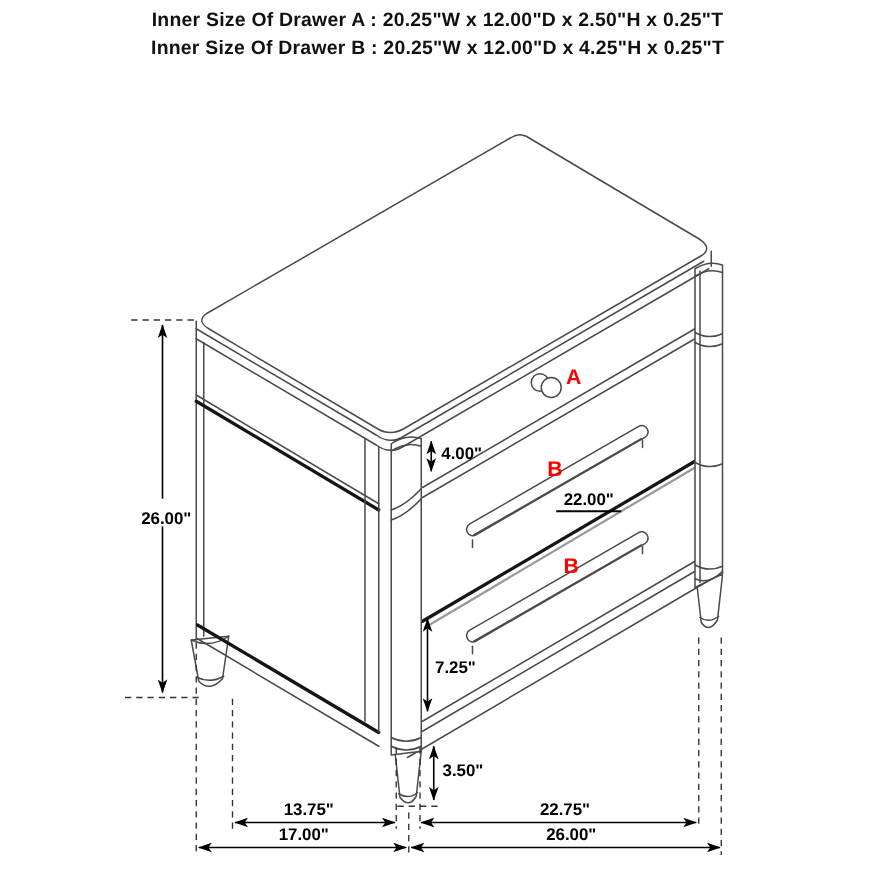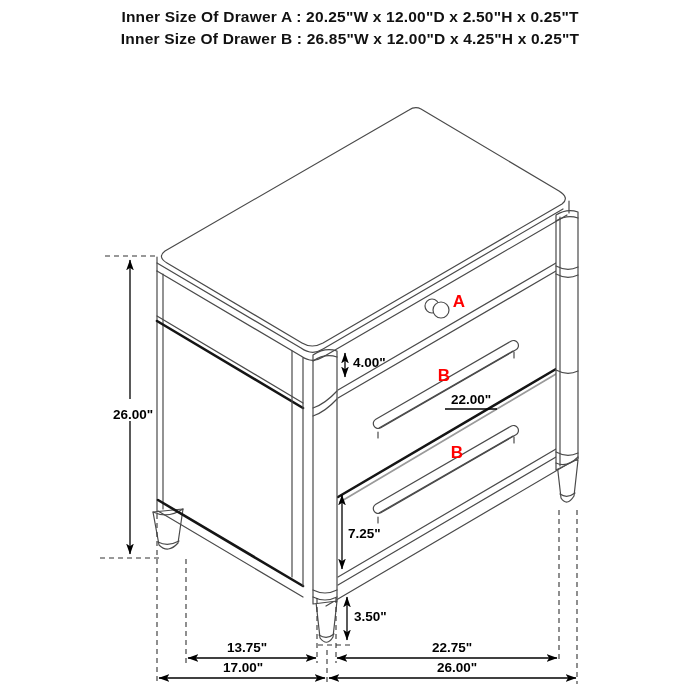--- a/index.html
+++ b/index.html
@@ -19,21 +19,21 @@
   .dimtxt{font-family:"Liberation Sans", sans-serif;font-weight:bold;font-size:13.5px;fill:#000;}
   .redtxt{font-family:"Liberation Sans", sans-serif;font-weight:bold;font-size:17px;fill:#ff0000;}
 </style>
 </head>
 <body>
 
 <div class="stage">
 
   <div class="title-block">
     <div>Inner Size Of Drawer A : 20.25"W x 12.00"D x 2.50"H x 0.25"T</div>
-    <div>Inner Size Of Drawer B : 26.85"W x 12.00"D x 4.25"H x 0.25"T</div>
+    <div>Inner Size Of Drawer B : 20.25"W x 12.00"D x 4.25"H x 0.25"T</div>
   </div>
 
   <svg width="700" height="700" viewBox="0 0 700 700">
     <defs>
       <marker id="arr" viewBox="0 0 10 7" refX="9.5" refY="3.5" markerWidth="11" markerHeight="8" orient="auto-start-reverse" markerUnits="userSpaceOnUse">
         <path d="M0,0 L10,3.5 L0,7 L2.4,3.5 Z" fill="#000"></path>
       </marker>
     </defs>
 
     <g>

